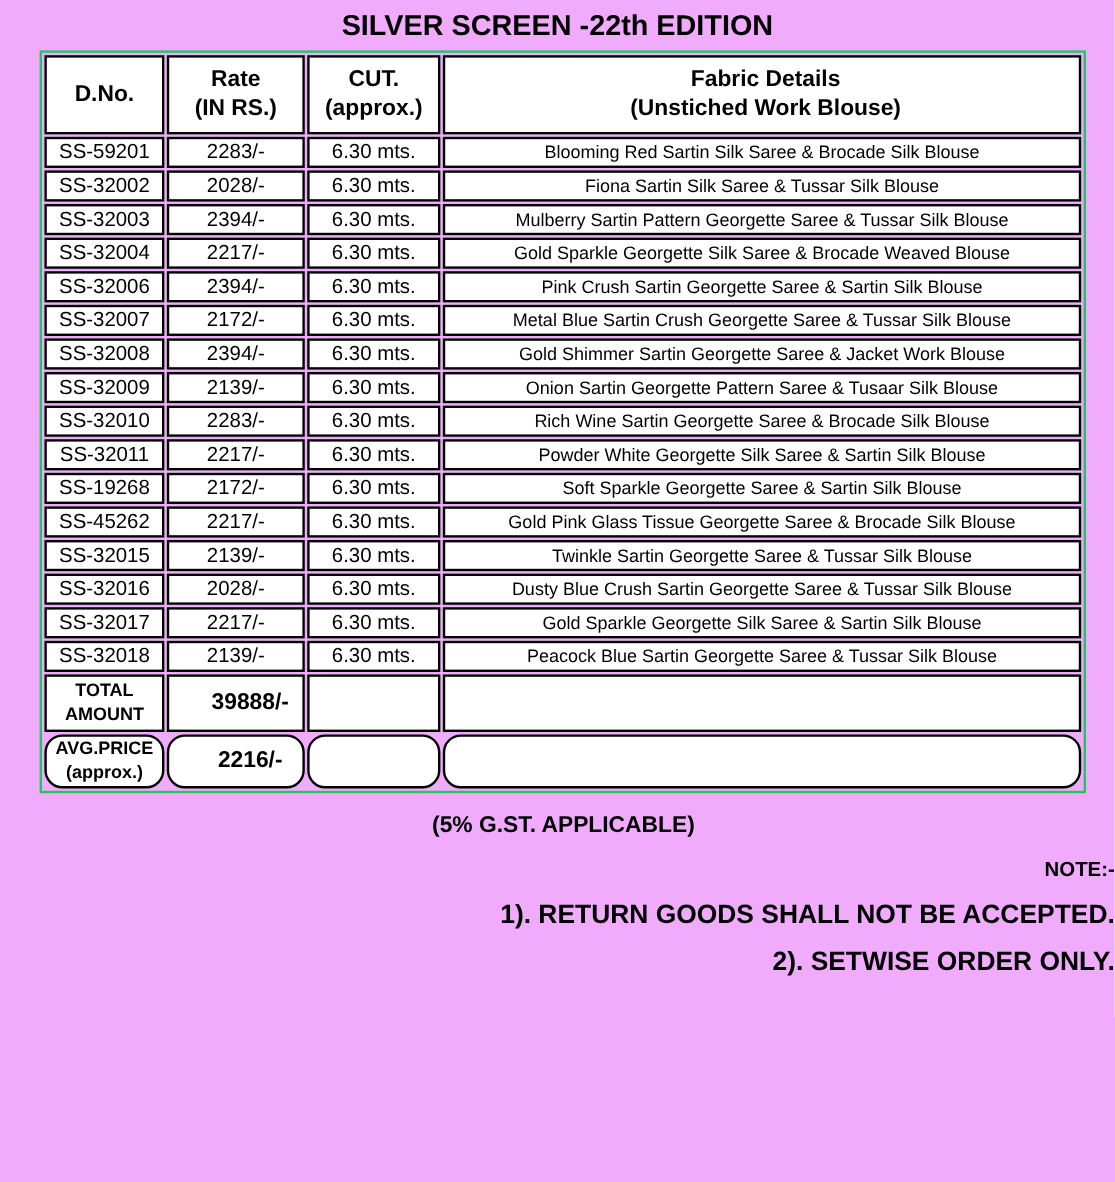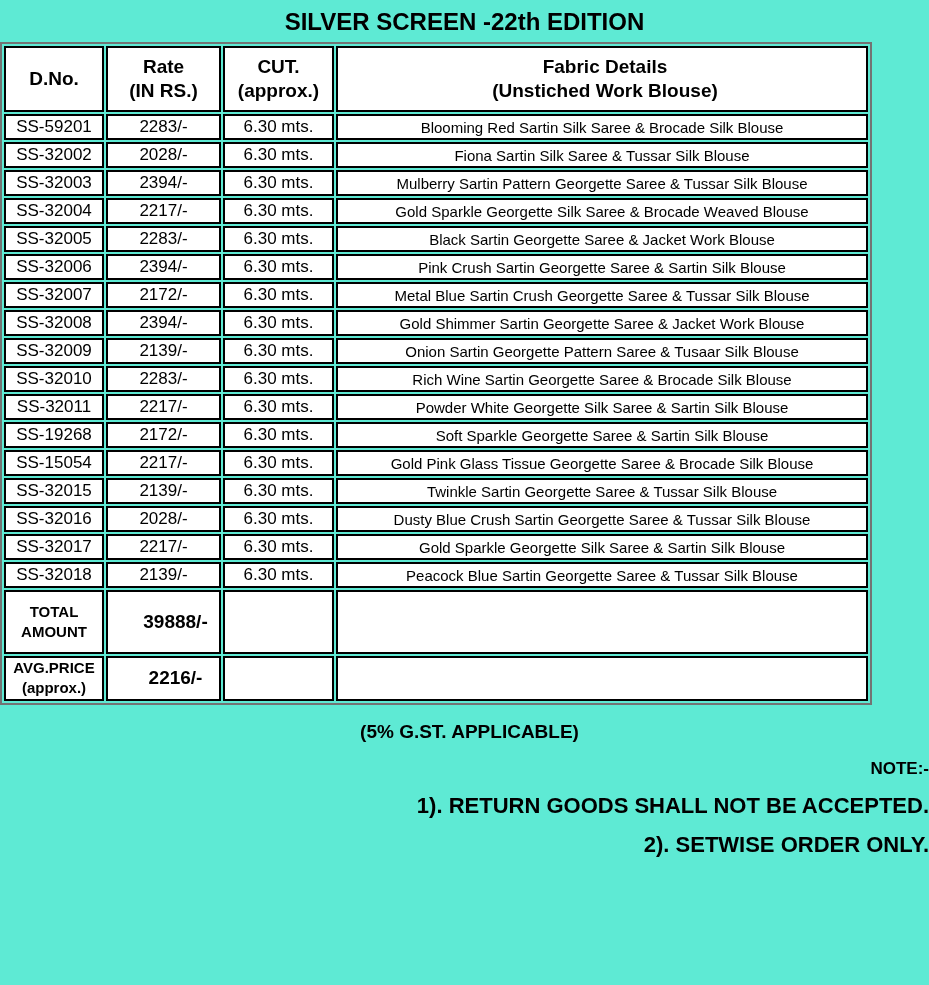--- a/index.html
+++ b/index.html
@@ -5,36 +5,37 @@
   * { margin: 0; padding: 0; box-sizing: border-box; }
   html, body {
     background: #ffffff;
     width: 929px;
     font-family: "Liberation Sans", sans-serif;
     color: #000000;
   }
   .page {
     width: 929px;
     height: 985px;
-    background: #5eead4;
+    background: #f0abfc;
     padding-top: 8px;
     position: relative;
   }
   .title {
     text-align: center;
     font-size: 24px;
     font-weight: bold;
     letter-spacing: 0px;
     margin-bottom: 6px;
   }
   table.price-table {
     border-collapse: separate;
     border-spacing: 2px;
+    margin-left: 33px;
     width: 872px;
-    border: 2px solid #737373;
+    border: 2px solid #22c55e;
     table-layout: fixed;
   }
   table.price-table td {
     border: 2px solid #000;
     text-align: center;
     vertical-align: middle;
     background: #fff;
     overflow: hidden;
     white-space: nowrap;
   }
@@ -49,22 +50,22 @@
     justify-content: space-between;
     align-items: center;
     padding: 0 10px 0 16px;
     width: 100%;
     flex-direction: column;
   }
   tr.data-row td { height: 26px; font-size: 17px; font-weight: normal; }
   tr.data-row td.fabric { font-size: 15px; }
   tr.pcs-row td { height: 27px; }
   tr.pcs-row td.pcs-label { font-weight: bold; font-size: 17px; }
-  tr.total-row td { height: 64px; }
-  tr.avg-row td { height: 36px; }
+  tr.total-row td { height: 48px; }
+  tr.avg-row td { height: 36px; border-radius: 15px; }
   .sum-label { font-weight: bold; font-size: 15px; line-height: 1.35; }
   .sum-value { font-weight: bold; font-size: 19px; padding-left: 24px; }
   .gst-note {
     text-align: center;
     font-weight: bold;
     font-size: 19px;
     margin-top: 16px;
     margin-left: 10px;
   }
   .notes {
@@ -135,26 +136,20 @@
     <td>6.30 mts.</td>
     <td class="fabric">Mulberry Sartin Pattern Georgette Saree &amp; Tussar Silk Blouse</td>
   </tr>
         <tr class="data-row">
     <td>SS-32004</td>
     <td>2217/-</td>
     <td>6.30 mts.</td>
     <td class="fabric">Gold Sparkle Georgette Silk Saree &amp; Brocade Weaved Blouse</td>
   </tr>
         <tr class="data-row">
-    <td>SS-32005</td>
-    <td>2283/-</td>
-    <td>6.30 mts.</td>
-    <td class="fabric">Black Sartin Georgette Saree &amp; Jacket Work Blouse</td>
-  </tr>
-        <tr class="data-row">
     <td>SS-32006</td>
     <td>2394/-</td>
     <td>6.30 mts.</td>
     <td class="fabric">Pink Crush Sartin Georgette Saree &amp; Sartin Silk Blouse</td>
   </tr>
         <tr class="data-row">
     <td>SS-32007</td>
     <td>2172/-</td>
     <td>6.30 mts.</td>
     <td class="fabric">Metal Blue Sartin Crush Georgette Saree &amp; Tussar Silk Blouse</td>
@@ -183,21 +178,21 @@
     <td>6.30 mts.</td>
     <td class="fabric">Powder White Georgette Silk Saree &amp; Sartin Silk Blouse</td>
   </tr>
         <tr class="data-row">
     <td>SS-19268</td>
     <td>2172/-</td>
     <td>6.30 mts.</td>
     <td class="fabric">Soft Sparkle Georgette Saree &amp; Sartin Silk Blouse</td>
   </tr>
         <tr class="data-row">
-    <td>SS-15054</td>
+    <td>SS-45262</td>
     <td>2217/-</td>
     <td>6.30 mts.</td>
     <td class="fabric">Gold Pink Glass Tissue Georgette Saree &amp; Brocade Silk Blouse</td>
   </tr>
         <tr class="data-row">
     <td>SS-32015</td>
     <td>2139/-</td>
     <td>6.30 mts.</td>
     <td class="fabric">Twinkle Sartin Georgette Saree &amp; Tussar Silk Blouse</td>
   </tr>

